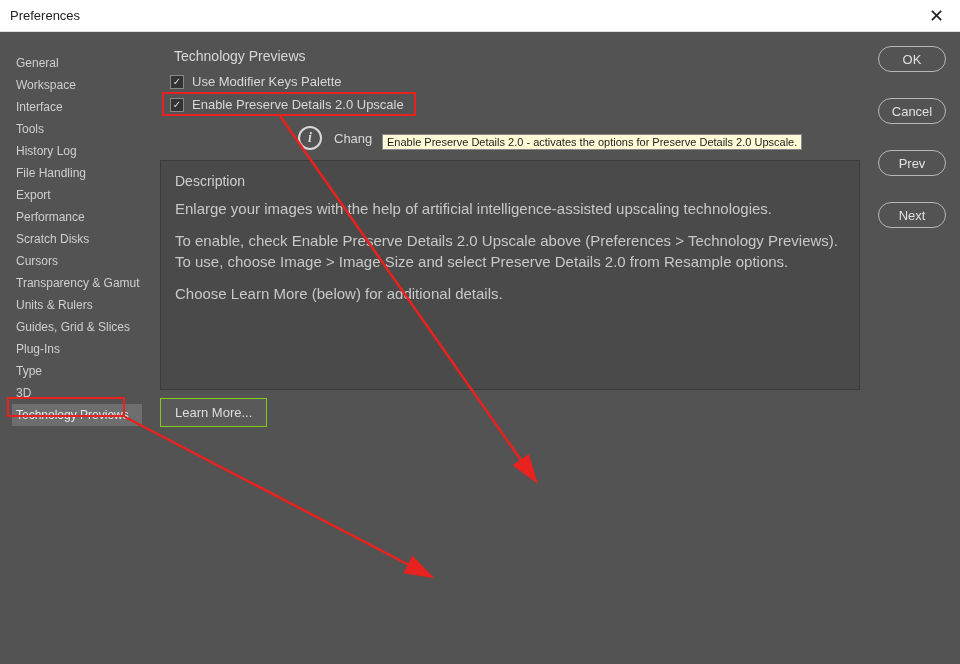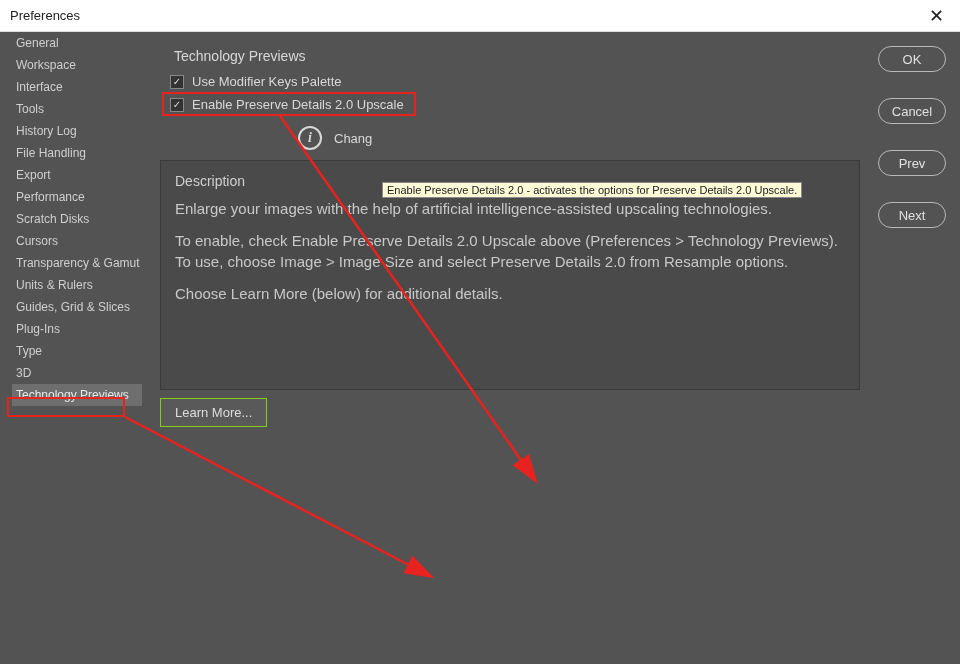--- a/index.html
+++ b/index.html
@@ -32,21 +32,21 @@
   .content {
     position: absolute;
     top: 32px;
     left: 0;
     right: 0;
     bottom: 0;
     background: #535353;
   }
   .sidebar {
     position: absolute;
-    top: 0;
+    top: 20px;
     left: 12px;
     width: 130px;
   }
   .sidebar-item {
     font-size: 12px;
     color: #cfcfcf;
     padding: 4px 4px;
     cursor: pointer;
     white-space: nowrap;
   }
@@ -109,21 +109,20 @@
     position: absolute;
     left: 222px;
     top: 92px;
     background: #fffbd6;
     border: 1px solid #888;
     color: #222;
     font-size: 11px;
     padding: 1px 4px;
     white-space: nowrap;
     z-index: 20;
-    margin-top: 48px;
   }
   .desc-box {
     background: #4a4a4a;
     border: 1px solid #3a3a3a;
     padding: 12px 14px;
     margin-top: 8px;
     min-height: 230px;
   }
   .desc-title {
     font-size: 14px;

